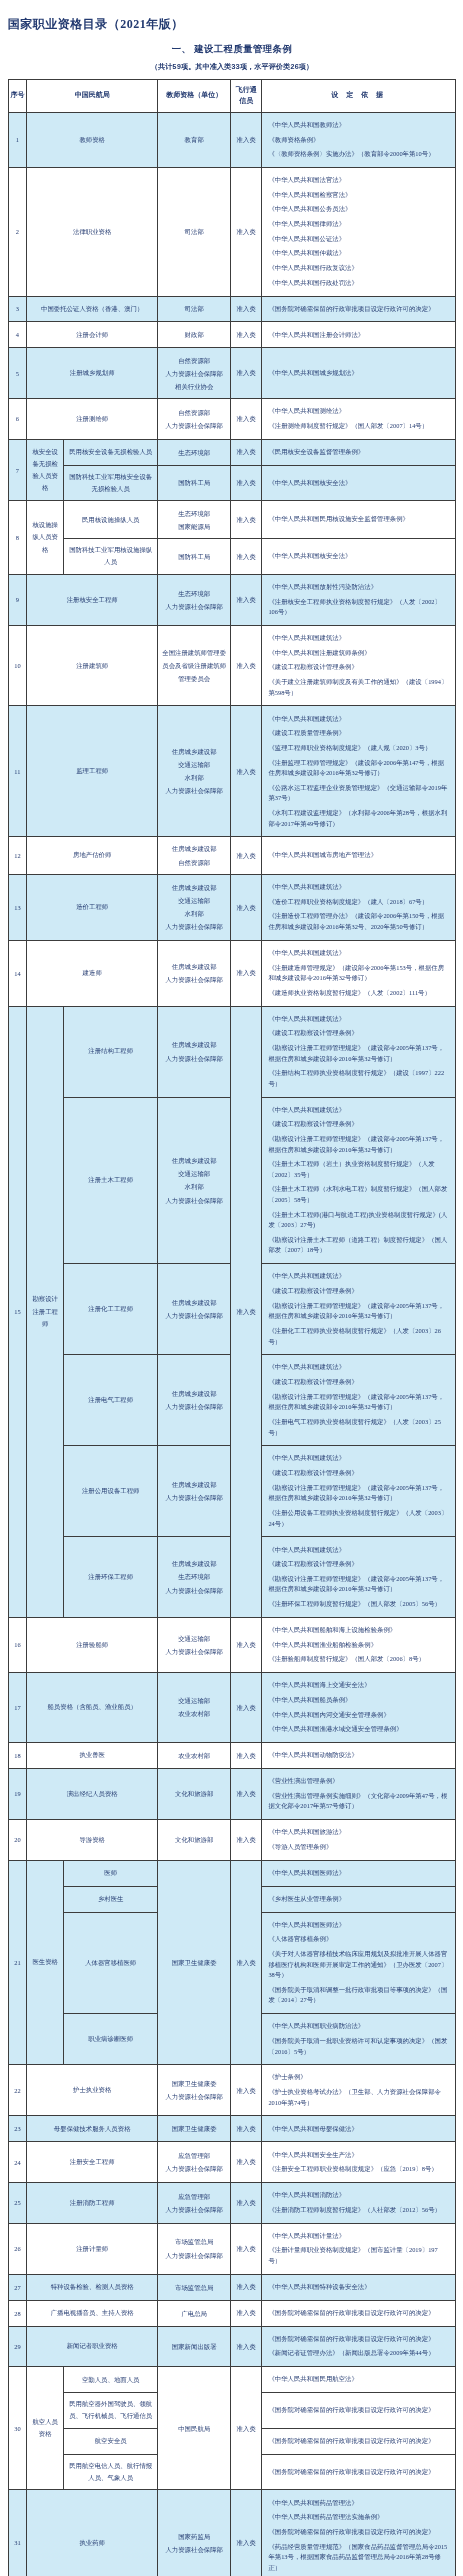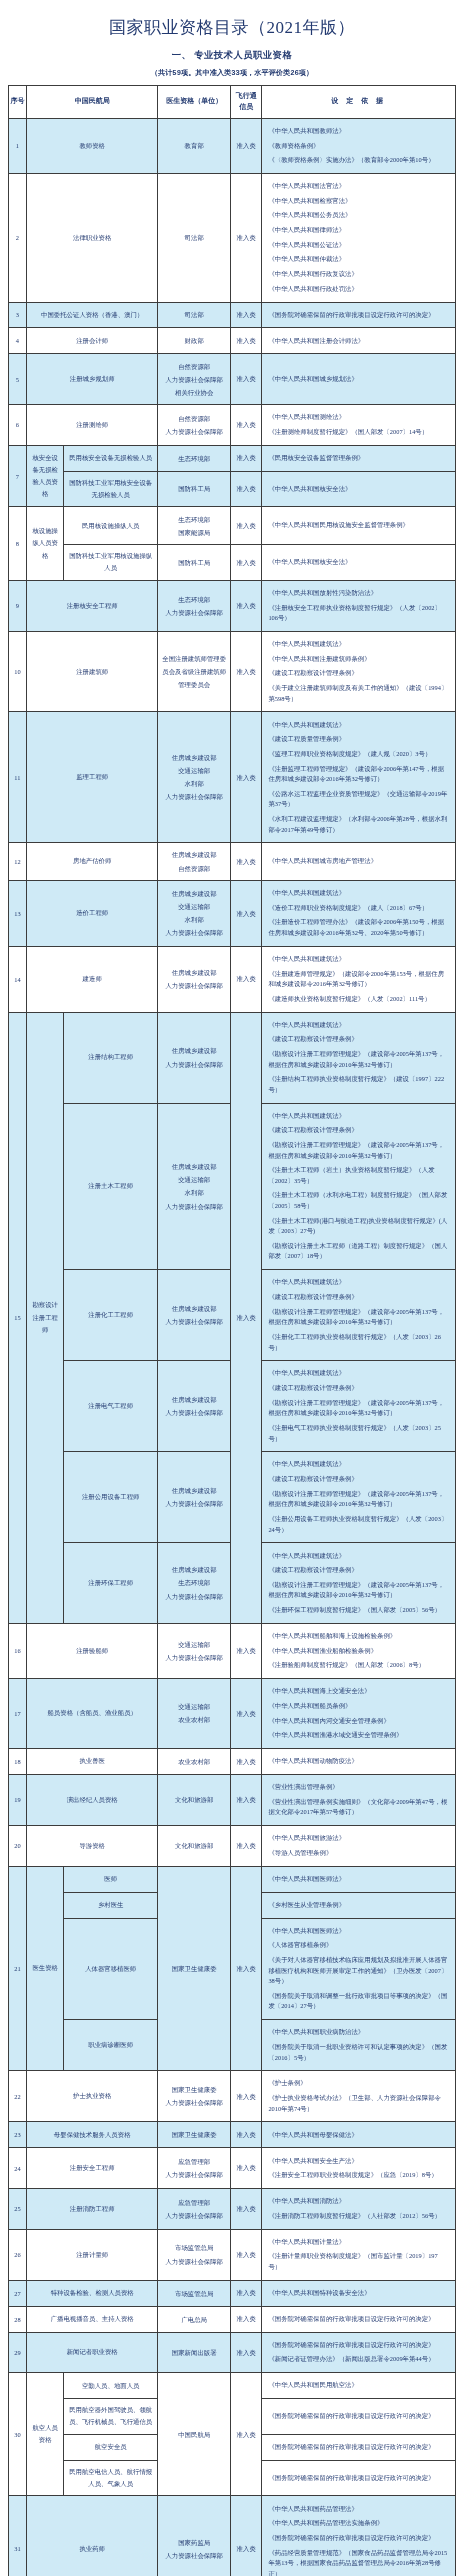--- a/index.html
+++ b/index.html
@@ -1,18 +1,18 @@
 <!DOCTYPE html>
 <html style="font-size:8.2px"><head>
 <meta charset="utf-8">
 <style>
   html,body{margin:0;padding:0;background:#ffffff;}
   body{font-family:"Liberation Serif","DejaVu Serif",serif;color:#233a70;}
   .page{width:464px;box-sizing:border-box;padding:7.2px 7.7px 20.6px;background:#fff;}
-  .doc-title{text-align:center;font-size:17px;font-weight:normal;margin:9.3px 0 2.1px;letter-spacing:0.5px;}
+  .doc-title{font-size:12px;font-weight:bold;margin:9.3px 0 2.1px;letter-spacing:0.5px;}
   .doc-subtitle{text-align:center;font-size:9.3px;font-weight:bold;margin:9.3px 0 3.1px;letter-spacing:0.5px;}
   .doc-note{text-align:center;font-size:7.2px;font-weight:bold;margin:6.2px 0 7.2px;font-family:Liberation Mono, monospace;}
   table.catalog{width:100%;border-collapse:collapse;border:1px solid #3c3c3c;table-layout:fixed;}
   table.catalog th,table.catalog td{border:0.5px solid #3c3c3c;box-sizing:border-box;}
   table.catalog th{font-size:7px;font-weight:bold;padding:4.6px 1.5px;text-align:center;vertical-align:middle;line-height:1.6;}
   th.h-basis{letter-spacing:3.1px;}
   td{font-size:6.4px;vertical-align:middle;}
   .c-no{text-align:center;padding:3.1px 1px;}
   .c-group{text-align:center;padding:3.1px 2.1px;line-height:1.9;}
   .c-name{text-align:center;padding:5.2px 4.1px;line-height:1.9;}
@@ -21,37 +21,37 @@
   .c-basis{text-align:left;padding:3.1px 5.2px 3.1px 6.2px;}
   .c-basis p{margin:4.1px 0;line-height:1.65;}
   tr.hl td{background:#cfeaf6;}
   tr td{background:#ffffff;}
 </style>
 </head>
 <body>
 
 <div class="page">
   <div class="doc-title">国家职业资格目录（2021年版）</div>
-  <div class="doc-subtitle">一、 专业技术人员职业资格</div>
+  <div class="doc-subtitle">一、 建设工程质量管理条例</div>
   <div class="doc-note">（共计59项。其中准入类33项，水平评价类26项）</div>
 
   <table class="catalog">
     <colgroup>
       <col style="width:18.5px">
         <col style="width:37px">
         <col style="width:94px">
       <col style="width:73px">
         <col style="width:31px">
         <col>
     </colgroup>
     <thead>
       <tr>
         <th>序号</th>
         <th colspan="2">中国民航局</th>
-        <th>医生资格（单位）</th>
+        <th>教师资格（单位）</th>
         <th>飞行通信员</th>
         <th class="h-basis">设 定 依 据</th>
       </tr>
     </thead>
     <tbody>
         <tr class="hl">
           <td class="c-no">1</td>
           <td class="c-name" colspan="2">教师资格</td>
           <td class="c-dept">教育部</td>
           <td class="c-cat">准入类</td>

